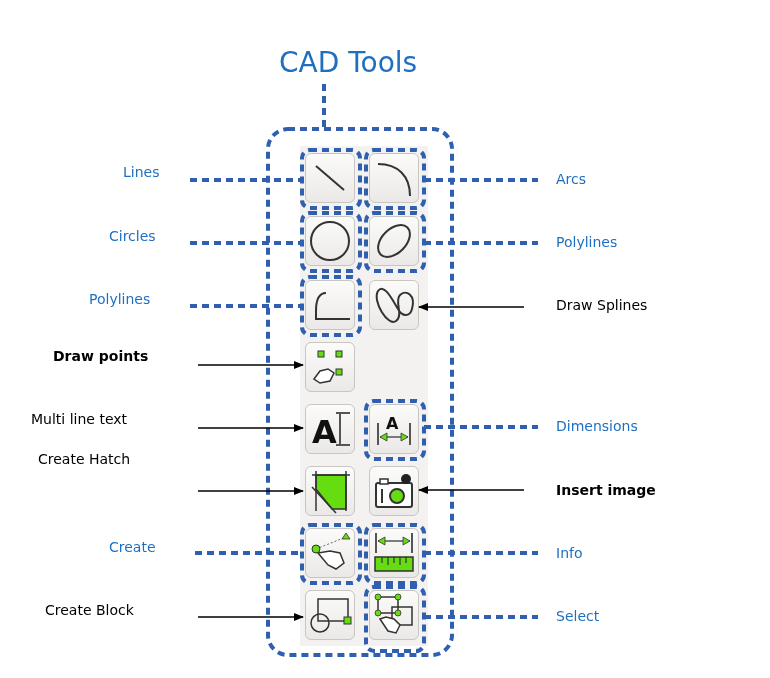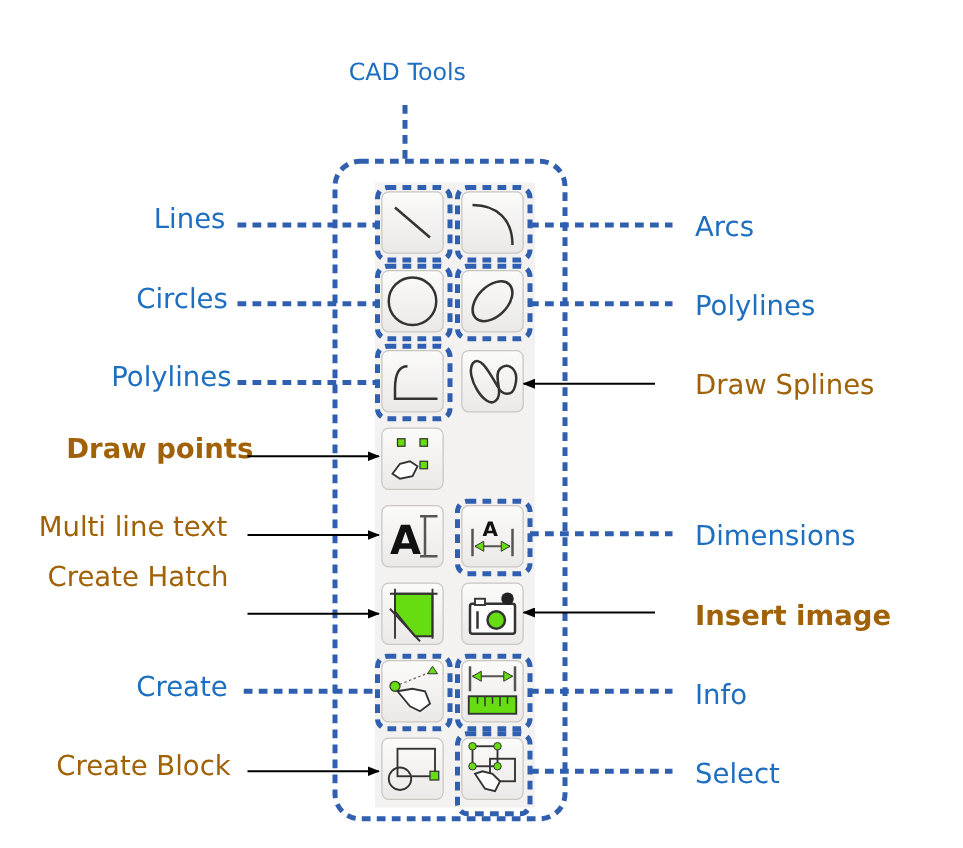--- a/index.html
+++ b/index.html
@@ -1,30 +1,30 @@
 <!DOCTYPE html>
 <html><head>
 <meta charset="utf-8">
 <style>
   html, body { margin:0; padding:0; background:#ffffff; }
   body { width:770px; height:678px; position:relative; overflow:hidden;
          font-family:"DejaVu Sans", sans-serif; }
-  .lbl { position:absolute; font-size:22px; white-space:nowrap; line-height:1; }
+  .lbl { position:absolute; font-size:14px; white-space:nowrap; line-height:1; }
   .blue { color:#1f6fc0; }
-  .black { color:#a16207; }
+  .black { color:#000000; }
   #panel { position:absolute; left:300px; top:146px; width:128px; height:500px; background:#f3f2f1; }
   .btn { position:absolute; width:50px; height:50px; border:1px solid #c9c6c2; border-radius:6px;
          background:linear-gradient(#fbfbfa,#ebe9e7); box-sizing:border-box; }
   .btn svg { position:absolute; left:0; top:0; width:48px; height:48px; }
   svg.overlay { position:absolute; left:0; top:0; pointer-events:none; }
 </style>
 </head>
 <body>
 
-<div class="lbl blue" style="left:279px;top:49px;font-size:19px;">CAD Tools</div>
+<div class="lbl blue" style="left:279px;top:49px;font-size:28px;">CAD Tools</div>
 
 <div class="lbl blue" style="left:123px;top:165px;">Lines</div>
 <div class="lbl blue" style="left:109px;top:229px;">Circles</div>
 <div class="lbl blue" style="left:89px;top:292px;">Polylines</div>
 <div class="lbl black" style="left:53px;top:349px;font-weight:bold;">Draw points</div>
 <div class="lbl black" style="left:31px;top:412px;">Multi line text</div>
 <div class="lbl black" style="left:38px;top:452px;">Create Hatch</div>
 <div class="lbl blue" style="left:109px;top:540px;">Create</div>
 <div class="lbl black" style="left:45px;top:603px;">Create Block</div>
 

